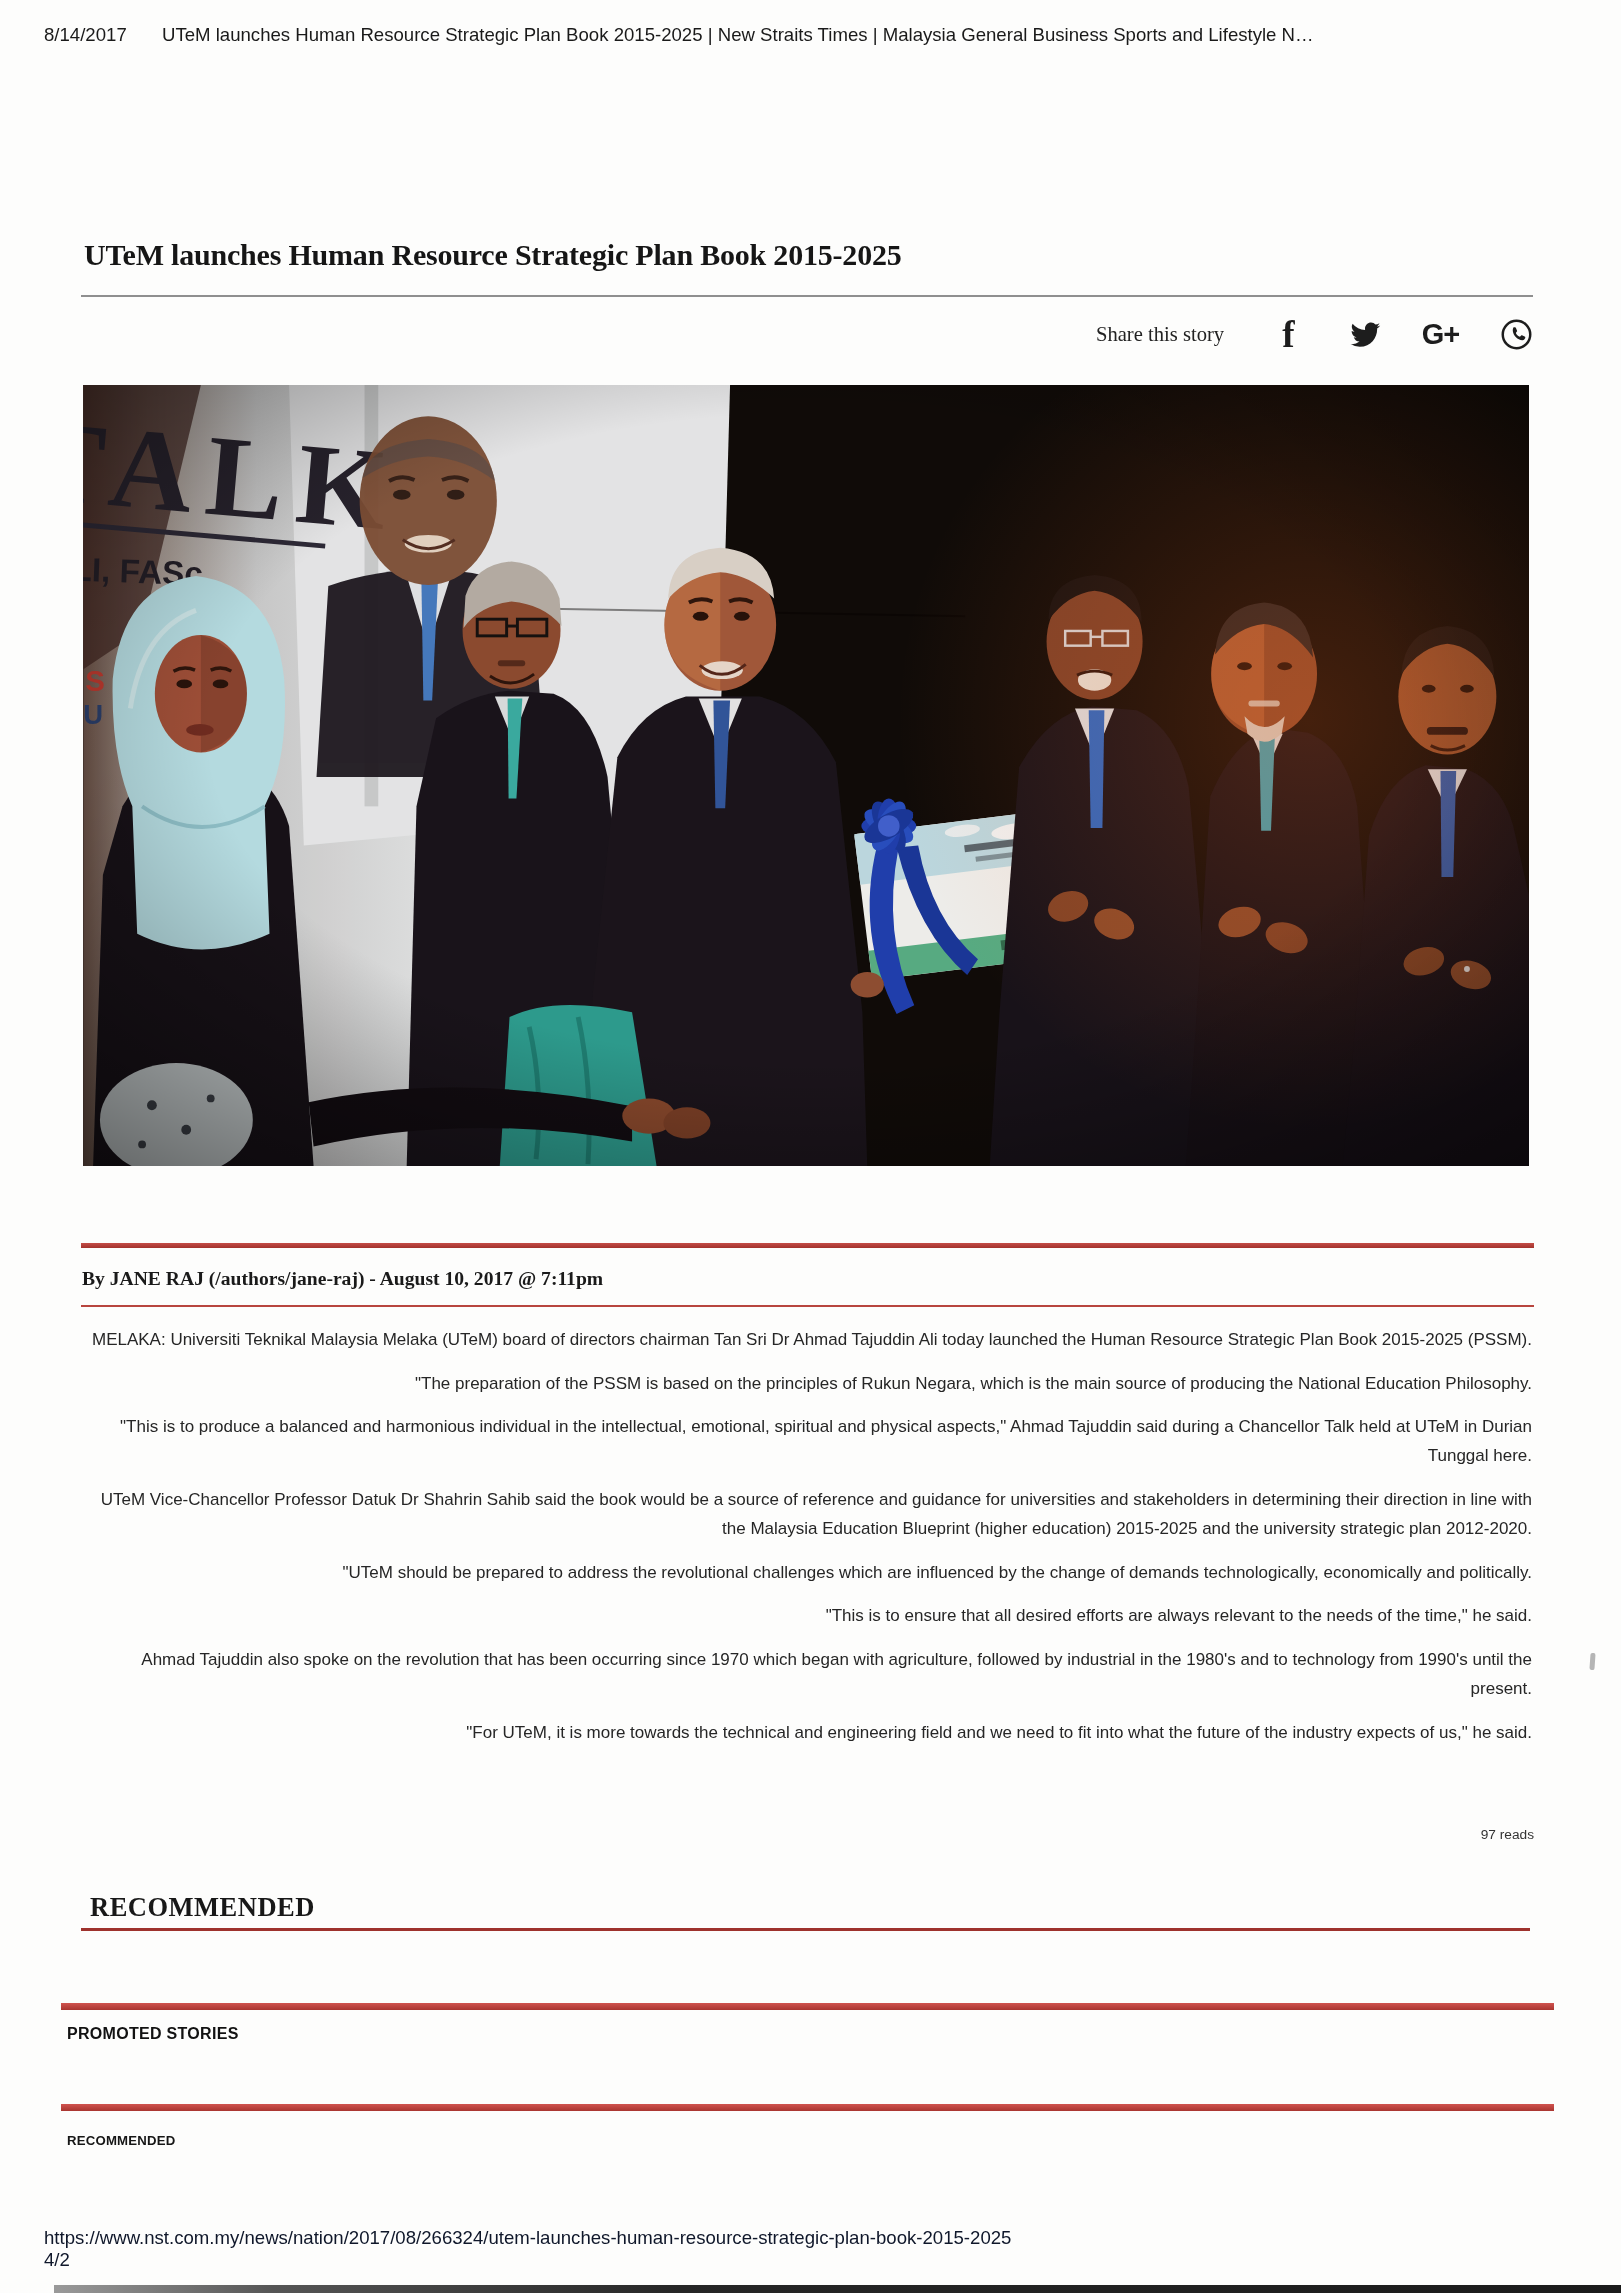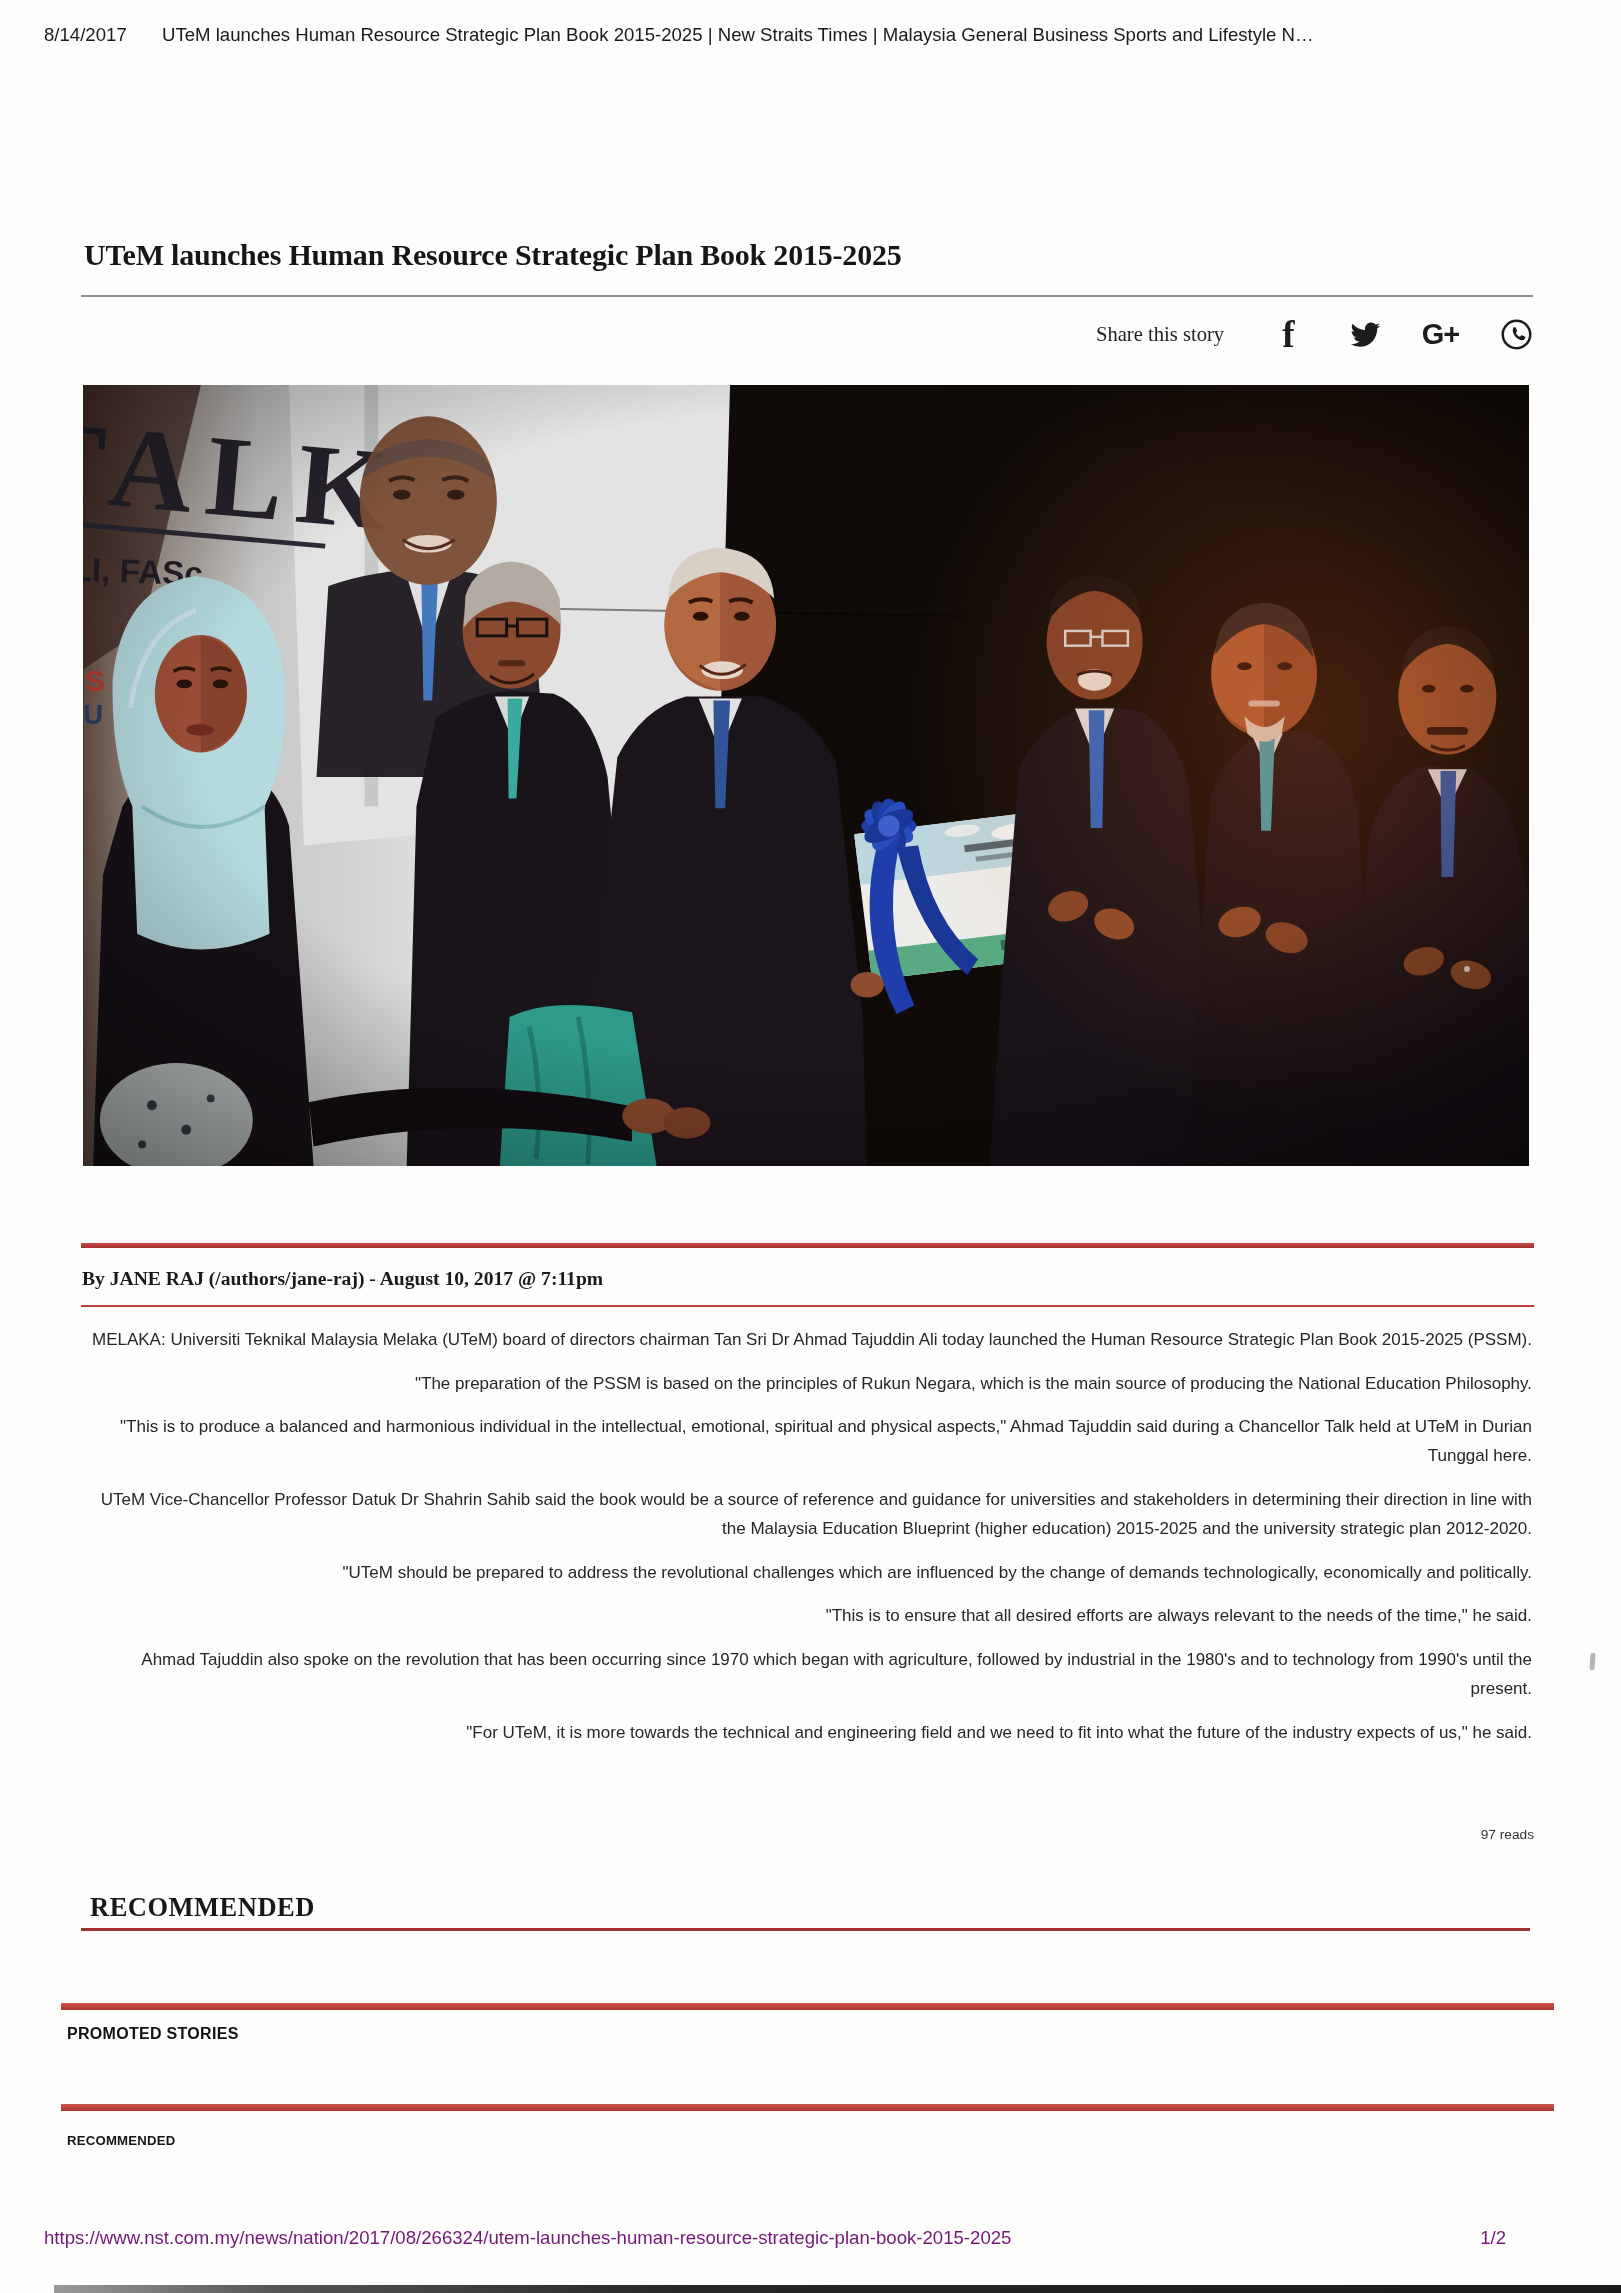--- a/index.html
+++ b/index.html
@@ -7,21 +7,21 @@
     position:relative;width:1621px;height:2294px;margin:0 auto;
     background:#fdfdfc;overflow:hidden;
     font-family:"Liberation Sans",sans-serif;color:#222;
   }
   
   .print-header{position:absolute;top:23.5px;left:44px;width:1544px;display:flex;
     font-size:18.6px;color:#1a1a1a;white-space:nowrap;overflow:hidden;}
   .ph-date{width:81px;flex:none;}
   .ph-title{margin-left:37px;overflow:hidden;text-overflow:clip;}
   .print-footer{position:absolute;top:2227px;left:44px;width:1462px;display:flex;
-    font-size:18.6px;color:#701a75;}
+    font-size:18.6px;color:#0f172a;flex-direction:column;}
   .pf-url{flex:1;white-space:nowrap;overflow:hidden;}
   .pf-page{flex:none;}
   .scan-bar{position:absolute;left:54px;top:2285px;width:1567px;height:8.8px;
     background:linear-gradient(to right,#9a9a9a,#555 14%,#262626 40%,#1b1b1b);}
   .scan-artifact{position:absolute;left:1590px;top:1653px;width:4.9px;height:16.7px;
     background:#b5b5b5;border-radius:2px;transform:rotate(4deg);}
   
   .headline{position:absolute;left:84px;top:238px;width:1451px;
     font-family:"Liberation Serif",serif;font-weight:bold;font-size:30px;
     color:#161616;letter-spacing:-0.2px;}
@@ -301,19 +301,19 @@
   <div class="rec-heading">RECOMMENDED</div>
   <div class="rec-rule"></div>
 
   <div class="red-bar bar1"></div>
   <div class="promoted-label">PROMOTED STORIES</div>
   <div class="red-bar bar2"></div>
   <div class="rec-small">RECOMMENDED</div>
 
   <div class="print-footer">
     <span class="pf-url">https://www.nst.com.my/news/nation/2017/08/266324/utem-launches-human-resource-strategic-plan-book-2015-2025</span>
-    <span class="pf-page">1/2</span>
+    <span class="pf-page">4/2</span>
   </div>
 
   <div class="scan-bar"></div>
   <div class="scan-artifact"></div>
 </div>
 
 
 </body></html>

